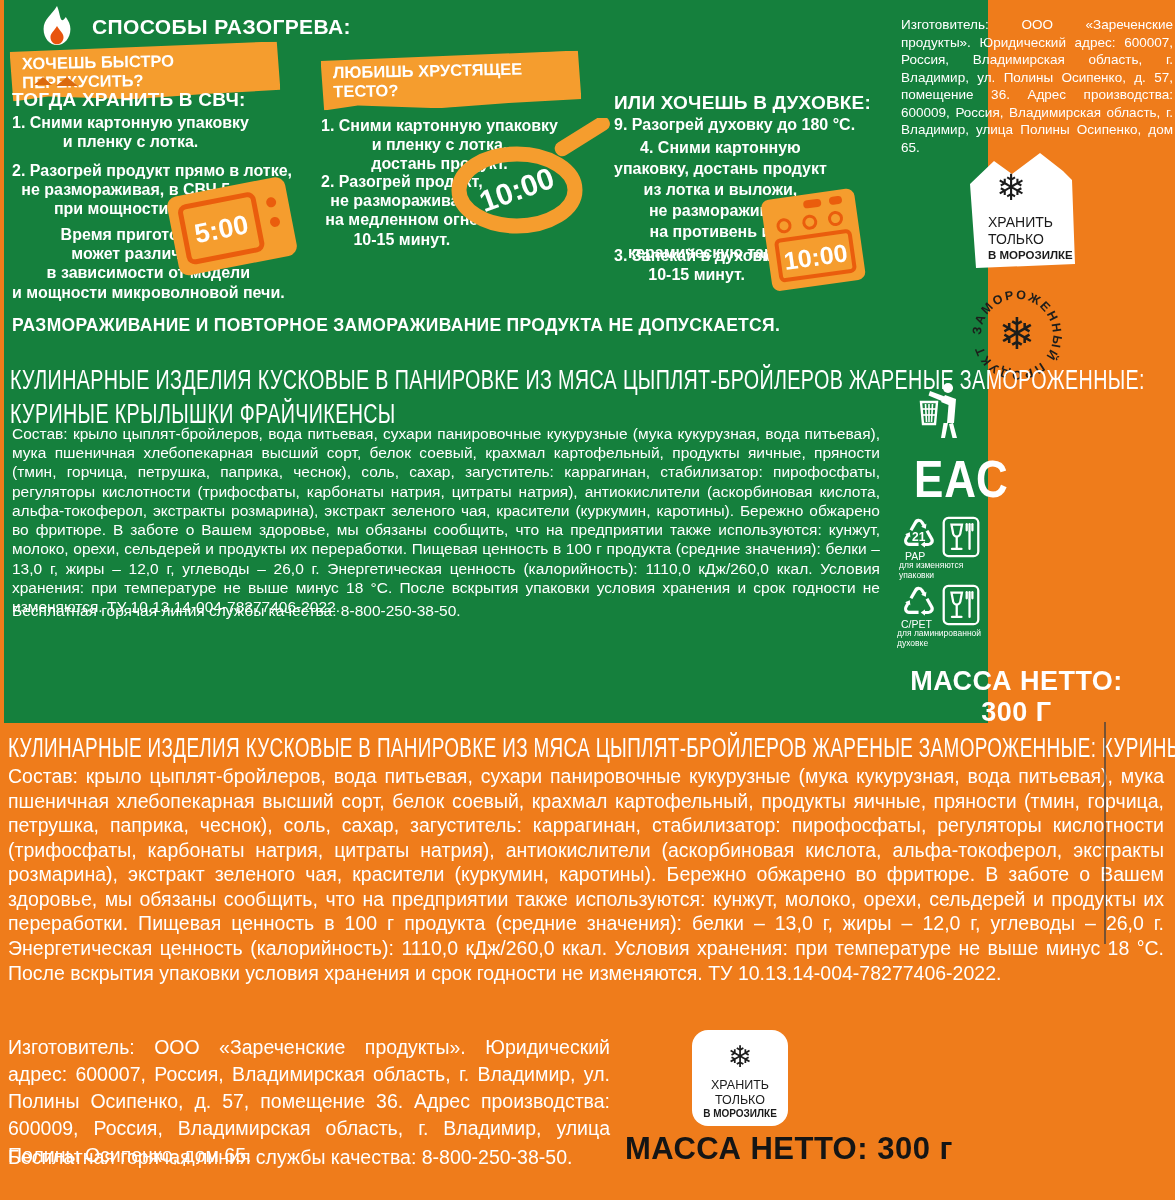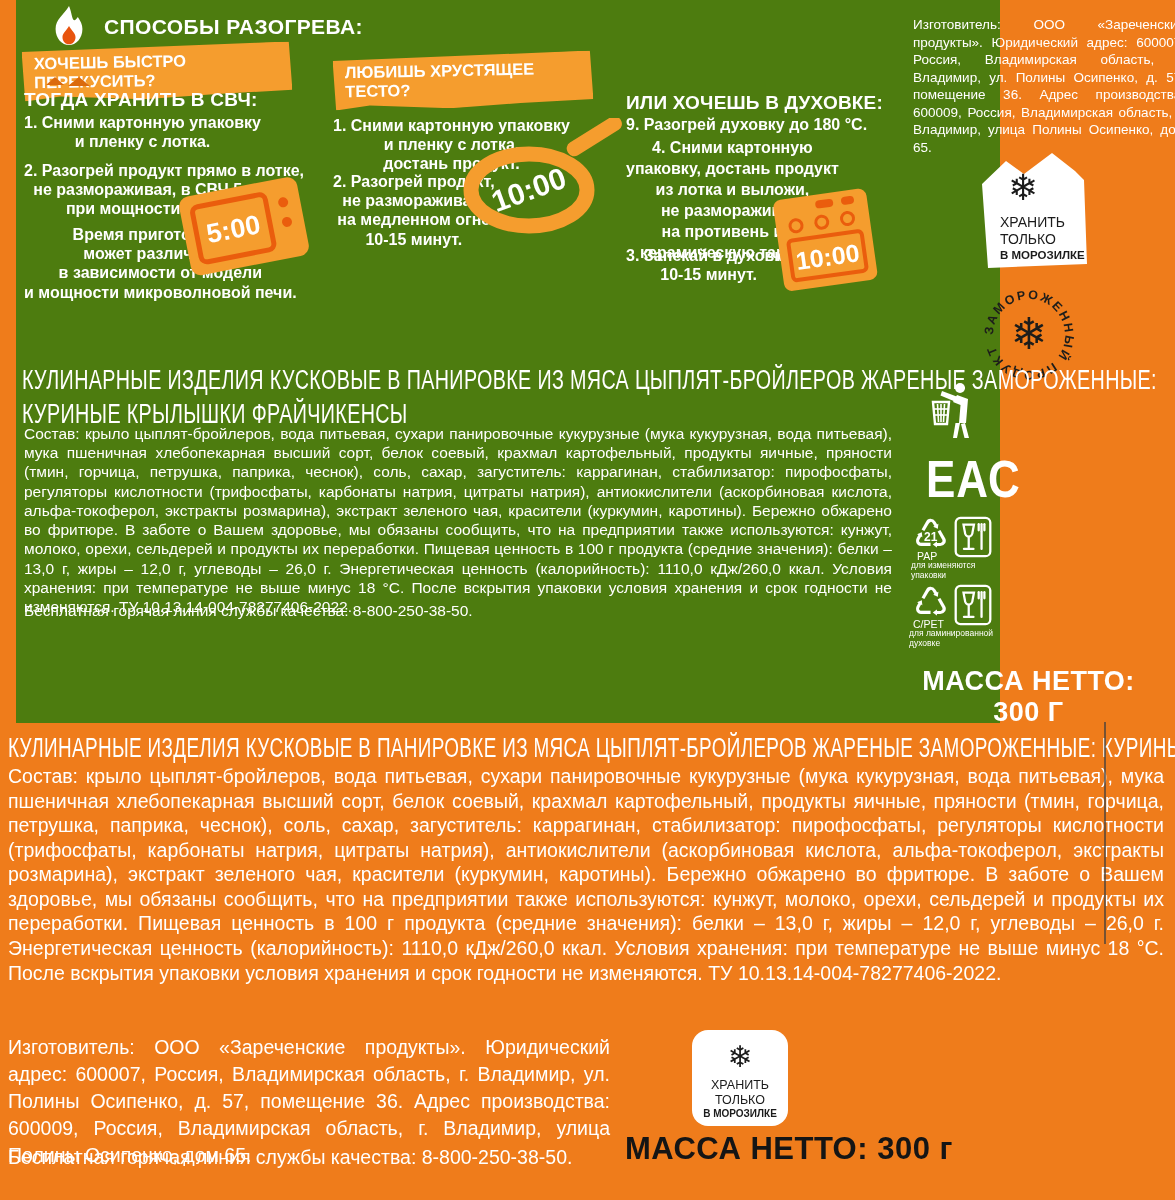--- a/index.html
+++ b/index.html
@@ -1,18 +1,18 @@
 <!DOCTYPE html>
 <html><head>
 <meta charset="utf-8">
 <style>
   html,body{margin:0;padding:0;background:#333;}
   .label{position:relative;width:1175px;height:1200px;overflow:hidden;
          font-family:"Liberation Sans",sans-serif;background:#EF7C1B;}
-  .top-section{position:absolute;left:16px;top:0;width:984px;height:723px;background:#4d7c0f;}
+  .top-section{position:absolute;left:4px;top:0;width:984px;height:723px;background:#15803d;}
   .bottom-section{position:absolute;left:0;top:723px;width:1175px;height:477px;background:#EF7C1B;}
   .abs{position:absolute;}
   .pre{white-space:pre-line;text-align:center;}
   .just{text-align:justify;text-align-last:left;}
   .hdr{font-size:21px;font-weight:bold;letter-spacing:.4px;color:#fff;}
   .banner{display:inline-block;background:#F59D2E;color:#fff;font-weight:bold;font-size:16.5px;
           padding:8px 13px 9px 12px;transform:rotate(-1.1deg);
           clip-path:polygon(0 10%,99% 0,100% 88%,72% 93%,45% 100%,14% 92%,1% 100%);}
   .colhead{font-size:19px;font-weight:bold;color:#fff;letter-spacing:.2px;}
   .step{font-size:16px;line-height:1.2;font-weight:bold;color:#fff;}
@@ -193,20 +193,21 @@
         <line x1="15.5" y1="22" x2="15.5" y2="33"></line>
         <line x1="10.5" y1="34.5" x2="20.5" y2="34.5"></line>
         <line x1="29" y1="16" x2="29" y2="34.5"></line>
         <line x1="26" y1="8.5" x2="26" y2="15"></line>
         <line x1="29" y1="8.5" x2="29" y2="15"></line>
         <line x1="32" y1="8.5" x2="32" y2="15"></line>
       </g>
     </svg>
     <div class="abs rc-caption" style="left:893px;top:628px;">для ламинированной духовке</div>
 
+    <div class="abs warning" style="left:8px;top:315px;">РАЗМОРАЖИВАНИЕ И ПОВТОРНОЕ ЗАМОРАЖИВАНИЕ ПРОДУКТА НЕ ДОПУСКАЕТСЯ.</div>
     <div class="abs" style="left:6px;top:365px;">
       <div class="cond">КУЛИНАРНЫЕ ИЗДЕЛИЯ КУСКОВЫЕ В ПАНИРОВКЕ ИЗ МЯСА ЦЫПЛЯТ-БРОЙЛЕРОВ ЖАРЕНЫЕ ЗАМОРОЖЕННЫЕ:</div>
       <div class="cond" style="margin-top:3px;">КУРИНЫЕ КРЫЛЫШКИ ФРАЙЧИКЕНСЫ</div>
     </div>
     <div class="abs comp just" style="left:8px;top:424px;width:868px;">Состав: крыло цыплят-бройлеров, вода питьевая, сухари панировочные кукурузные (мука кукурузная, вода питьевая), мука пшеничная хлебопекарная высший сорт, белок соевый, крахмал картофельный, продукты яичные, пряности (тмин, горчица, петрушка, паприка, чеснок), соль, сахар, загуститель: каррагинан, стабилизатор: пирофосфаты, регуляторы кислотности (трифосфаты, карбонаты натрия, цитраты натрия), антиокислители (аскорбиновая кислота, альфа-токоферол, экстракты розмарина), экстракт зеленого чая, красители (куркумин, каротины). Бережно обжарено во фритюре. В заботе о Вашем здоровье, мы обязаны сообщить, что на предприятии также используются: кунжут, молоко, орехи, сельдерей и продукты их переработки. Пищевая ценность в 100 г продукта (средние значения): белки – 13,0 г, жиры – 12,0 г, углеводы – 26,0 г. Энергетическая ценность (калорийность): 1110,0 кДж/260,0 ккал. Условия хранения: при температуре не выше минус 18 °С. После вскрытия упаковки условия хранения и срок годности не изменяются. ТУ 10.13.14-004-78277406-2022.</div>
     <div class="abs comp" style="left:8px;top:601px;">Бесплатная горячая линия службы качества: 8-800-250-38-50.</div>
 
     <div class="abs mass-top" style="left:885px;top:666px;width:255px;text-align:center;">МАССА НЕТТО: 300 Г</div>
   </div>
 

